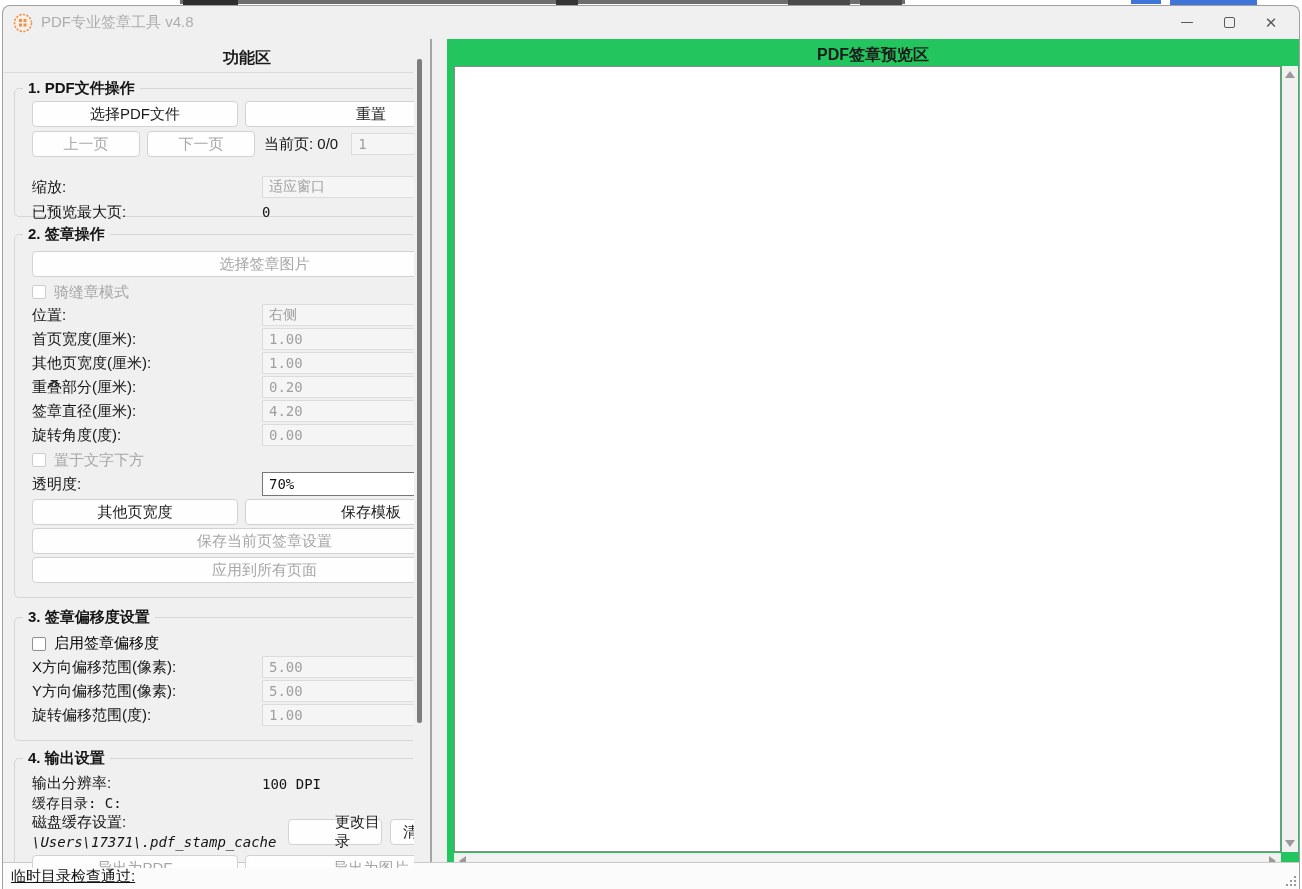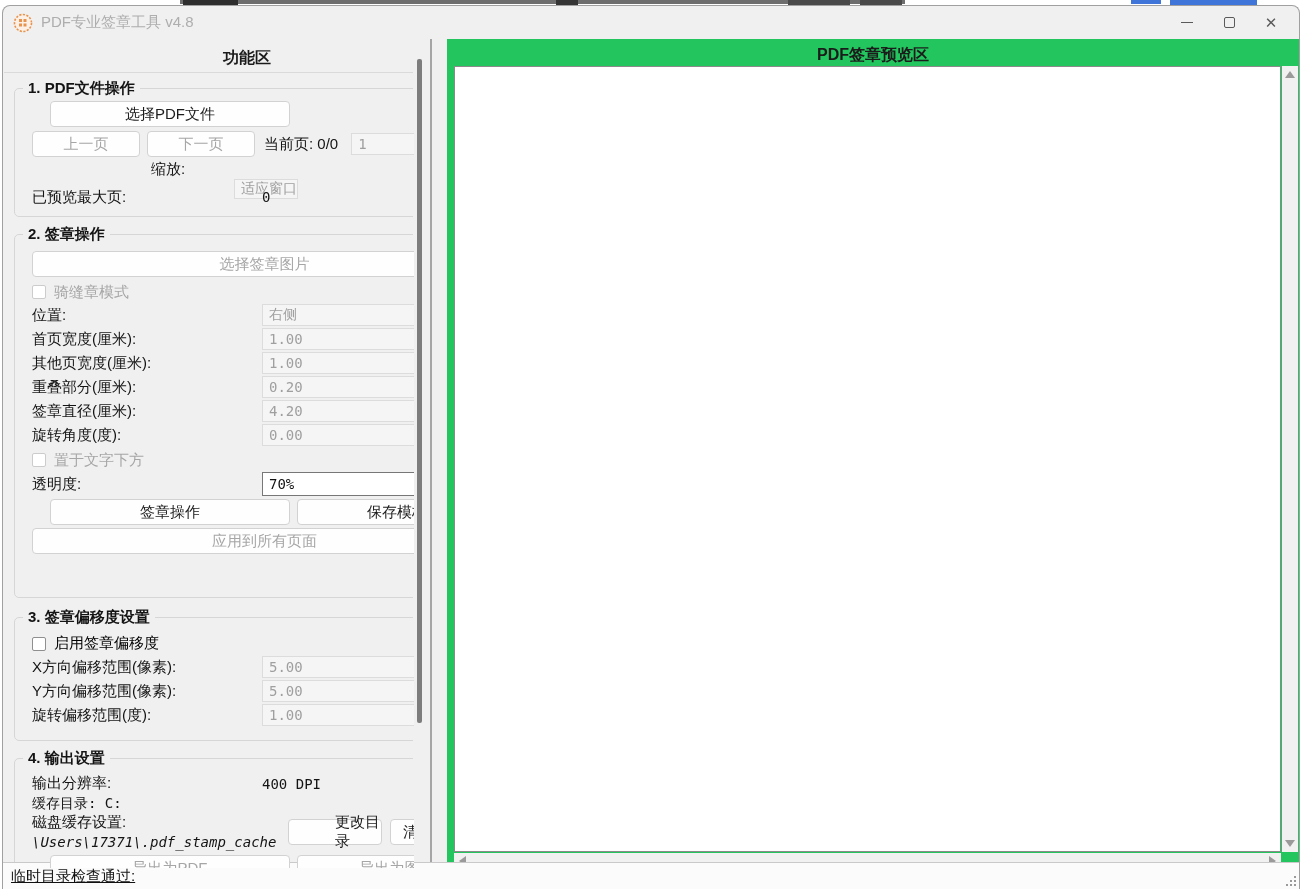--- a/index.html
+++ b/index.html
@@ -33,21 +33,21 @@
   .group-border { position: absolute; top: 9px; left: 0; right: 0; bottom: 0;
                   border: 1px solid #d6d6d6; border-radius: 5px; }
   .group-label { position: absolute; top: 0; left: 9px; background: #f0f0f0; padding: 0 5px;
                  font-weight: bold; font-size: 15px; color: #141414; z-index: 2; }
   .group-body { position: relative; z-index: 1; }
 
   .btn { background: #fefefe; border: 1px solid #d2d2d2; border-radius: 4px; height: 26px;
          display: flex; align-items: center; justify-content: center; font-size: 15px; color: #1b1b1b; }
   .btn.disabled { color: #a6a6a6; }
   .btn-row { display: flex; gap: 7px; padding-left: 18px; padding-right: 3px; }
-  .w-col1 { width: 240px; flex: none; margin-left: 18px; }
+  .w-col1 { width: 206px; flex: none; }
   .w-col2 { flex: 1; }
   .w-full { flex: 1; }
 
   .row { display: flex; align-items: center; height: 24px; padding-left: 18px; }
   .row .lbl { width: 230px; flex: none; font-size: 15px; color: #141414; }
   .mono { font-family: "DejaVu Sans Mono", "Liberation Mono", monospace; }
   .entry { height: 22px; flex: 1; background: #f5f5f5; border: 1px solid #dcdcdc;
            display: flex; align-items: center; padding-left: 6px; font-size: 14px; color: #9f9f9f; }
   .entry.active { background: #ffffff; border: 1px solid #777777; color: #111111; height: 24px; }
   .plain-val { font-size: 14px; color: #141414; }
@@ -132,28 +132,29 @@
 
         <div class="fn-header">功能区</div>
         <div class="fn-hr"></div>
 
         <div class="group" style="top:40px;height:138px;">
           <div class="group-border"></div>
           <div class="group-label">1. PDF文件操作</div>
           <div class="group-body" style="padding-top:22px;">
             <div class="btn-row" style="height:27px;">
               <div class="btn w-col1">选择PDF文件</div>
+              <div class="btn w-col2">重置</div>
             </div>
             <div class="btn-row" style="height:26px;margin-top:3px;align-items:center;">
               <div class="btn disabled" style="width:108px;flex:none;height:26px;">上一页</div>
               <div class="btn disabled" style="width:108px;flex:none;height:26px;">下一页</div>
               <span style="font-size:15px;color:#141414;margin-left:2px;white-space:nowrap;">当前页: 0/0</span>
               <div class="entry mono" style="margin-left:6px;">1</div>
             </div>
-            <div class="row" style="margin-top:3px;flex-direction:column;">
+            <div class="row" style="margin-top:18px;">
               <span class="lbl">缩放:</span>
               <div class="entry">适应窗口</div>
             </div>
             <div class="row" style="height:22px;margin-top:2px;">
               <span class="lbl">已预览最大页:</span>
               <span class="plain-val mono">0</span>
             </div>
           </div>
         </div>
 
@@ -194,22 +195,25 @@
             </div>
             <div class="cbrow gray" style="margin-top:2px;">
               <span class="cb disabled"></span>
               <span>置于文字下方</span>
             </div>
             <div class="row" style="height:26px;">
               <span class="lbl">透明度:</span>
               <div class="entry active mono">70%</div>
             </div>
             <div class="btn-row" style="height:26px;margin-top:2px;">
-              <div class="btn w-col1">签章操作</div>
+              <div class="btn w-col1">其他页宽度</div>
               <div class="btn w-col2">保存模板</div>
+            </div>
+            <div class="btn-row" style="height:26px;margin-top:3px;">
+              <div class="btn disabled w-full">保存当前页签章设置</div>
             </div>
             <div class="btn-row" style="height:26px;margin-top:3px;">
               <div class="btn disabled w-full">应用到所有页面</div>
             </div>
           </div>
         </div>
 
         <div class="group" style="top:569px;height:133px;">
           <div class="group-border"></div>
           <div class="group-label">3. 签章偏移度设置</div>
@@ -232,21 +236,21 @@
             </div>
           </div>
         </div>
 
         <div class="group" style="top:710px;height:170px;">
           <div class="group-border"></div>
           <div class="group-label">4. 输出设置</div>
           <div class="group-body" style="padding-top:24px;">
             <div class="cache-line" style="height:21px;">
               <span style="width:230px;flex:none;">输出分辨率:</span>
-              <span class="mono" style="font-size:14px;">400 DPI</span>
+              <span class="mono" style="font-size:14px;">100 DPI</span>
             </div>
             <div class="cache-line mono" style="font-size:14px;">缓存目录: C:</div>
             <div class="cache-line">磁盘缓存设置:</div>
             <div class="cache-line mono" style="font-size:14px;font-style:italic;">\Users\17371\.pdf_stamp_cache</div>
             <div class="g4-btn" style="left:274px;top:70px;width:94px;padding-left:46px;">更改目录</div>
             <div class="g4-btn" style="left:376px;top:70px;width:86px;">清理缓存</div>
             <div class="btn-row" style="height:26px;margin-top:4px;">
               <div class="btn disabled w-col1">导出为PDF</div>
               <div class="btn disabled w-col2">导出为图片</div>
             </div>

